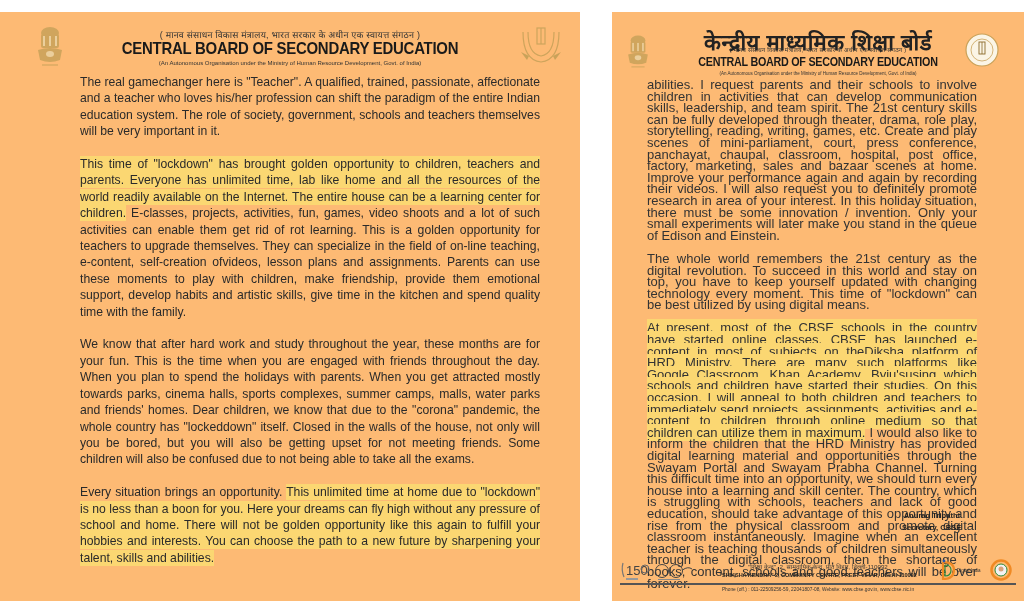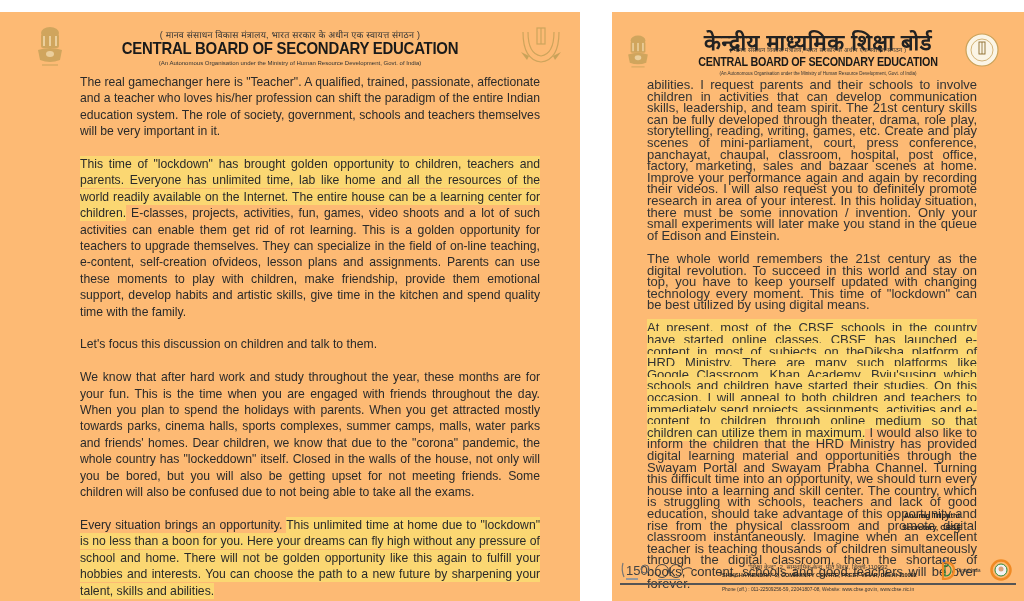--- a/index.html
+++ b/index.html
@@ -121,21 +121,20 @@
         <line x1="22" y1="6" x2="22" y2="22"></line>
       </g>
       <path d="M2 30 L10 34 L8 38 Z" fill="#c9a25a"></path>
       <path d="M42 30 L34 34 L36 38 Z" fill="#c9a25a"></path>
     </svg>
   </div>
 
   <div class="body-left">
     <p><span>The real gamechanger here is "Teacher". A qualified, trained, passionate, affectionate and a teacher who loves his/her profession can shift the paradigm of the entire Indian education system. The role of society, government, schools and teachers themselves will be very important in it.</span></p>
     <p><span class="hl">This time of "lockdown" has brought golden opportunity to children, teachers and parents. Everyone has unlimited time, lab like home and all the resources of the world readily available on the Internet. The entire house can be a learning center for children.</span><span> E-classes, projects, activities, fun, games, video shoots and a lot of such activities can enable them get rid of rot learning. This is a golden opportunity for teachers to upgrade themselves. They can specialize in the field of on-line teaching, e-content, self-creation ofvideos, lesson plans and assignments. Parents can use these moments to play with children, make friendship, provide them emotional support, develop habits and artistic skills, give time in the kitchen and spend quality time with the family.</span></p>
-    <p><span>Let's focus this discussion on children and talk to them.</span></p>
     <p><span>We know that after hard work and study throughout the year, these months are for your fun. This is the time when you are engaged with friends throughout the day. When you plan to spend the holidays with parents. When you get attracted mostly towards parks, cinema halls, sports complexes, summer camps, malls, water parks and friends' homes. Dear children, we know that due to the "corona" pandemic, the whole country has "lockeddown" itself. Closed in the walls of the house, not only will you be bored, but you will also be getting upset for not meeting friends. Some children will also be confused due to not being able to take all the exams.</span></p>
     <p><span>Every situation brings an opportunity. </span><span class="hl">This unlimited time at home due to "lockdown" is no less than a boon for you. Here your dreams can fly high without any pressure of school and home. There will not be golden opportunity like this again to fulfill your hobbies and interests. You can choose the path to a new future by sharpening your talent, skills and abilities.</span></p>
   </div>
 </div>
 
 <div class="page right">
   <div class="emblem">
     <svg viewBox="0 0 34 46">
       <g fill="#c9a25a" opacity="0.85">
         <ellipse cx="17" cy="9" rx="9" ry="6"></ellipse>

